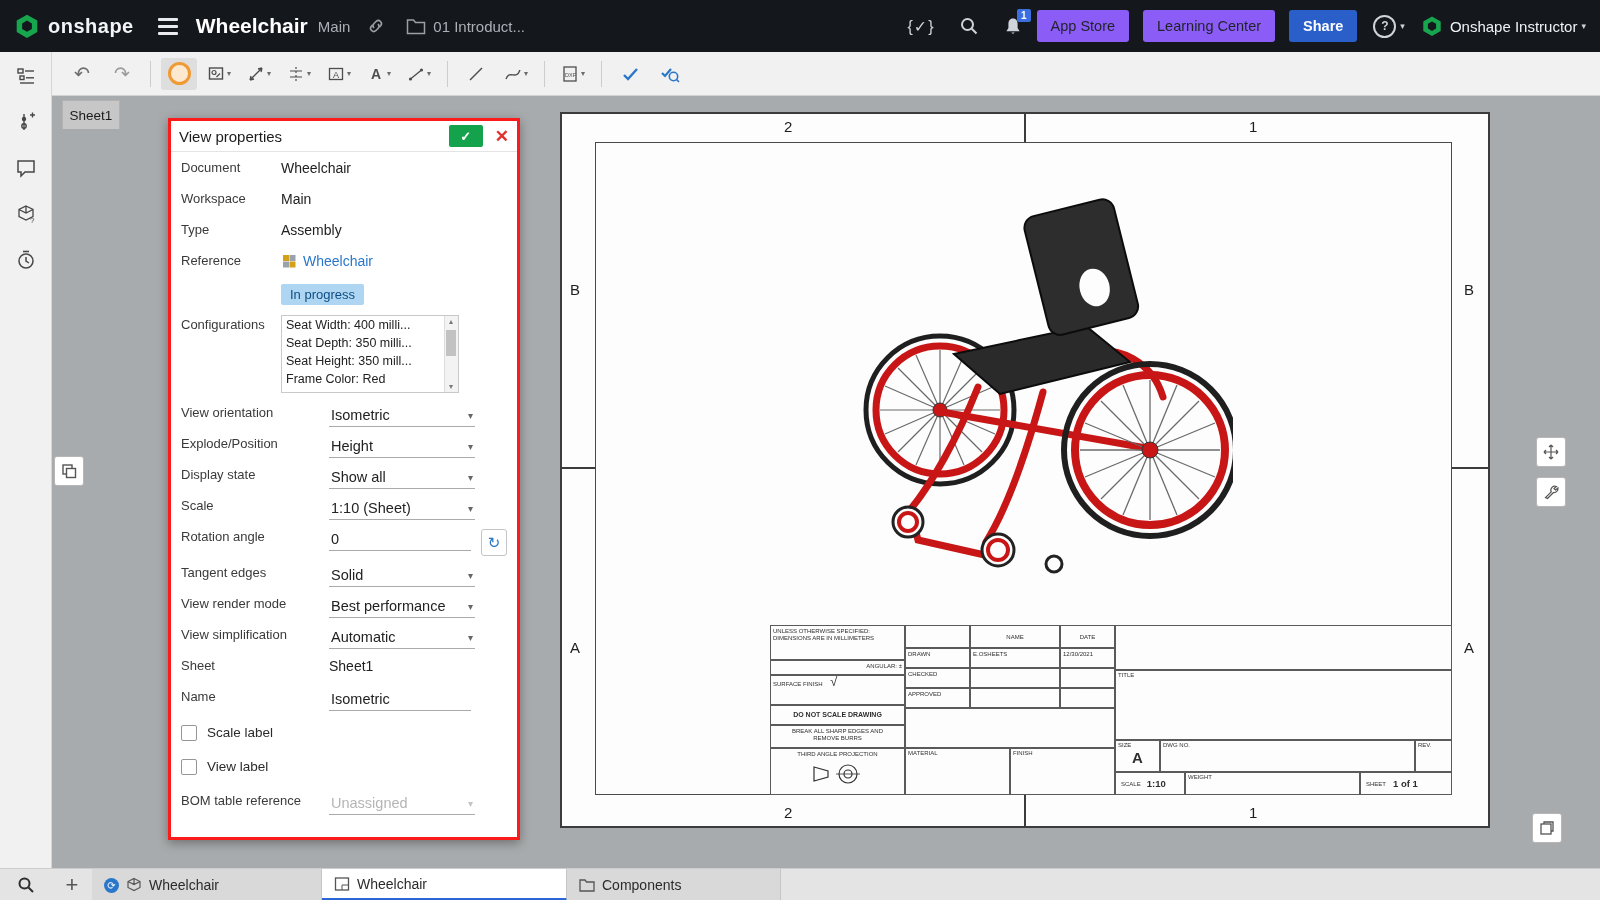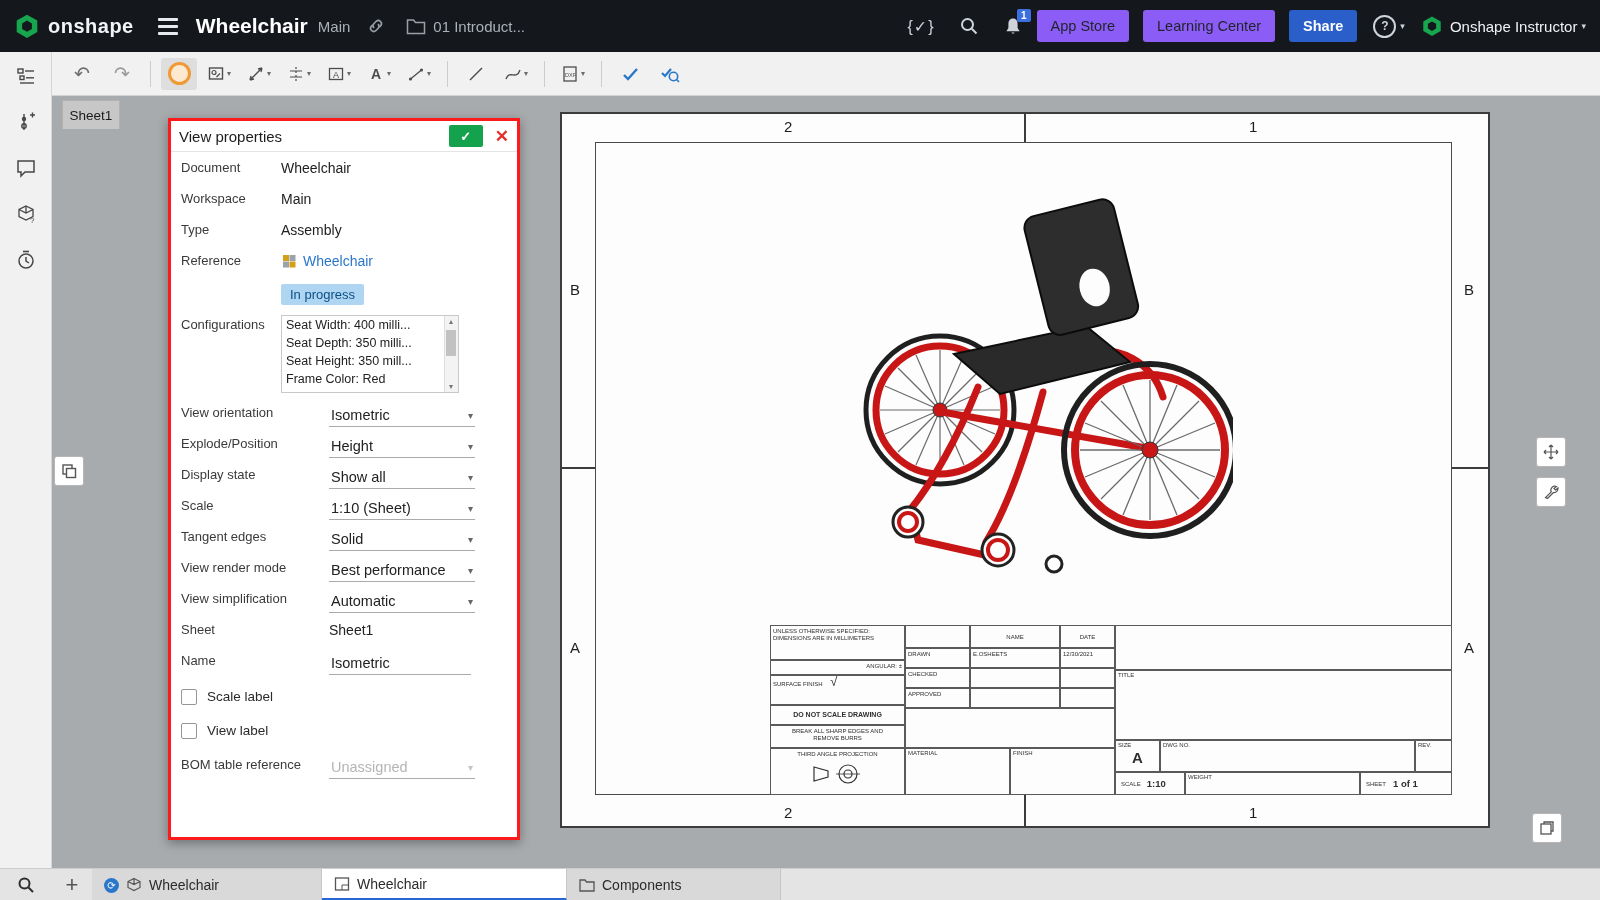--- a/index.html
+++ b/index.html
@@ -509,20 +509,25 @@
           <span class="cv">▾</span>
       </div>
     </div>
     <div class="prow">
       <span class="plabel w2">Scale</span>
       <div class="dd">
         <span class="dv">1:10 (Sheet)</span>
           <span class="cv">▾</span>
       </div>
     </div>
+    <div class="prow" style="height:26px">
+      <span class="plabel w2">Rotation angle</span>
+      <input class="uinput" value="0" style="">
+      <span class="resetbtn">↻</span>
+    </div>
     <div class="prow">
       <span class="plabel w2">Tangent edges</span>
       <div class="dd">
         <span class="dv">Solid</span>
           <span class="cv">▾</span>
       </div>
     </div>
     <div class="prow">
       <span class="plabel w2">View render mode</span>
       <div class="dd">

